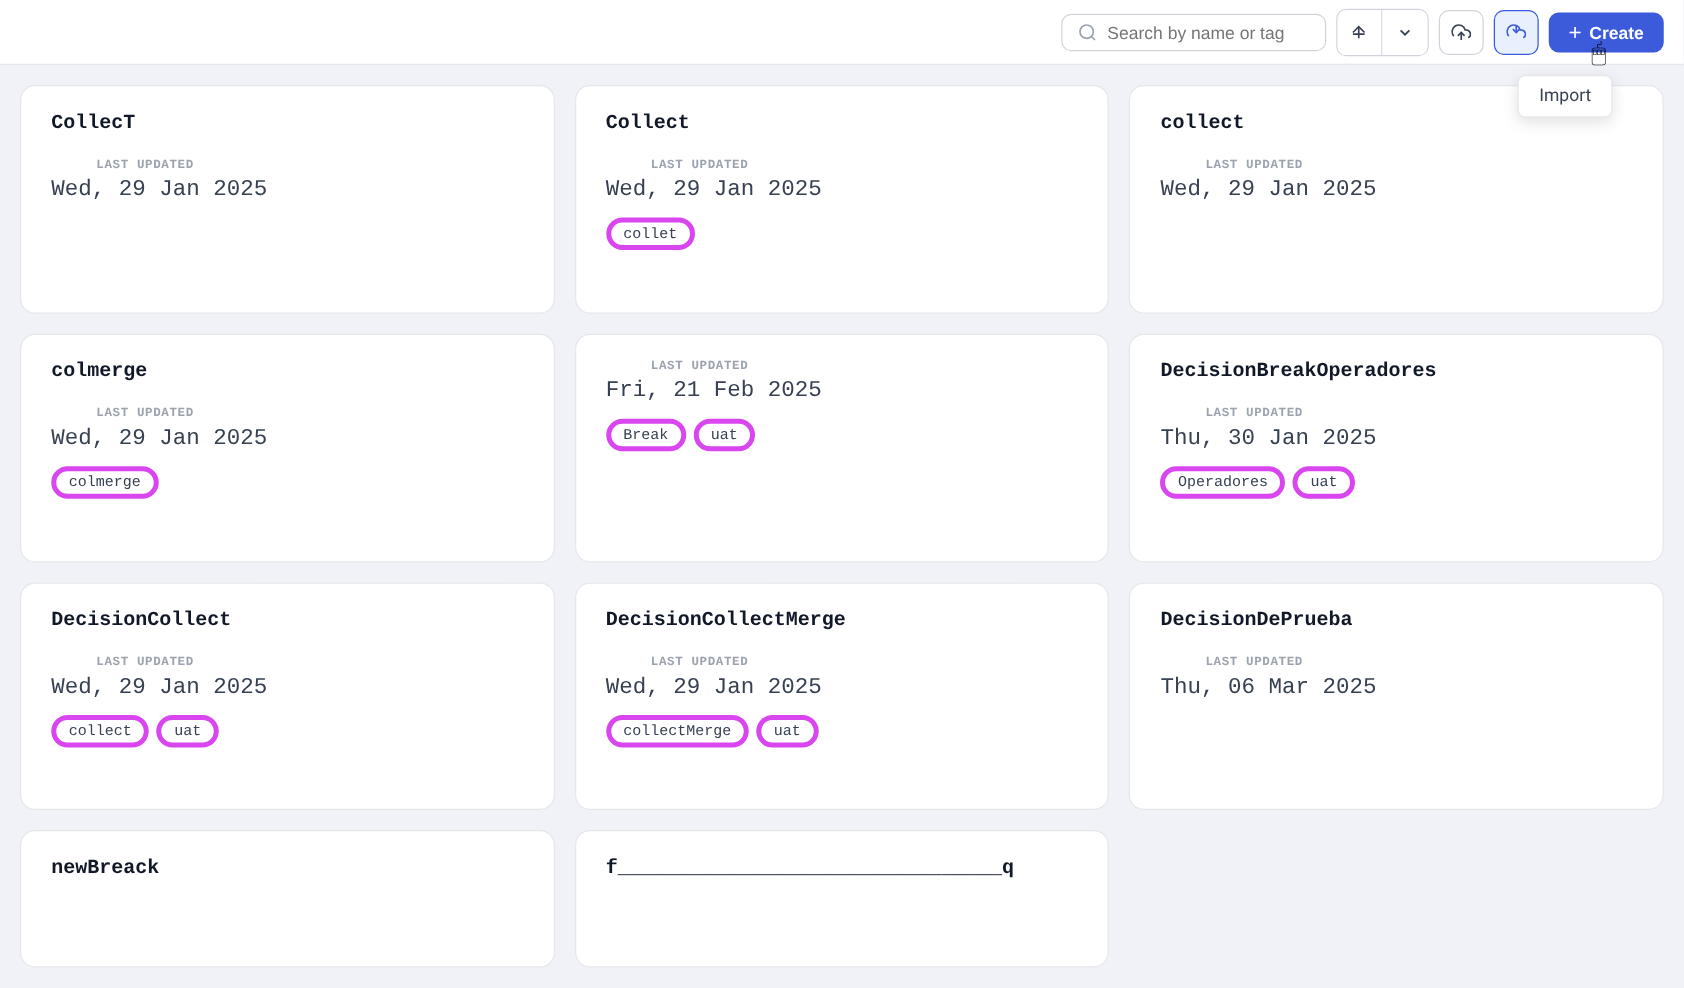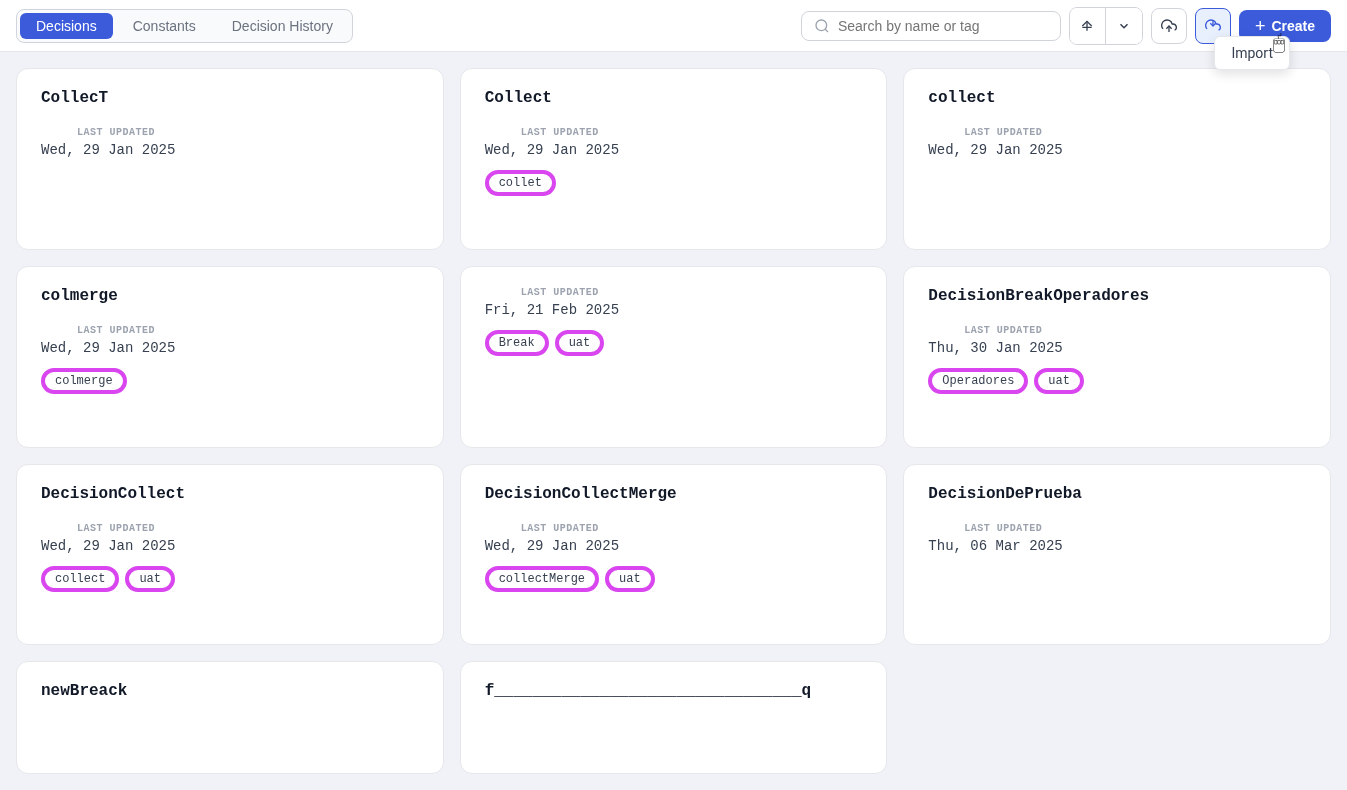--- a/index.html
+++ b/index.html
@@ -51,21 +51,21 @@
     .header-spacer { flex: 1; }
 
     .search-box {
       display: flex;
       align-items: center;
       border: 1px solid #d1d5db;
       border-radius: 8px;
       padding: 6px 12px;
       gap: 8px;
       background: #fff;
-      width: 260px;
+      width: 212px;
     }
 
     .search-icon-svg {
       color: #9ca3af;
       flex-shrink: 0;
     }
 
     .search-input {
       border: none;
       outline: none;
@@ -115,21 +115,21 @@
       border: none;
       border-radius: 8px;
       font-size: 14px;
       font-weight: 600;
       cursor: pointer;
     }
 
     
     .import-tooltip {
       position: absolute;
-      top: 36px;
+      top: 60px;
       right: 57px;
       background: #fff;
       border: 1px solid #e5e7eb;
       border-radius: 6px;
       box-shadow: 0 4px 12px rgba(0,0,0,0.12);
       padding: 8px 16px;
       font-size: 14px;
       color: #374151;
       z-index: 100;
       white-space: nowrap;
@@ -176,21 +176,21 @@
       font-size: 10px;
       font-weight: 600;
       color: #9ca3af;
       letter-spacing: 0.05em;
       text-transform: uppercase;
       margin-bottom: 4px;
       padding-left: 36px;
     }
 
     .card-date {
-      font-size: 14px;
+      font-size: 18px;
       color: #374151;
       margin-bottom: 12px;
     }
 
     .tags {
       display: flex;
       flex-wrap: wrap;
       gap: 6px;
     }
 
@@ -211,25 +211,20 @@
       padding: 20px 24px;
       cursor: pointer;
       overflow: hidden;
     }
   </style>
 </head>
 <body>
 
 <header class="header">
 
-  <nav class="nav-tabs">
-    <button class="nav-tab active">Decisions</button>
-    <button class="nav-tab">Constants</button>
-    <button class="nav-tab">Decision History</button>
-  </nav>
 
   <div class="header-spacer"></div>
 
   <div class="search-box">
     <svg class="search-icon-svg" width="16" height="16" viewBox="0 0 24 24" fill="none" stroke="currentColor" stroke-width="2">
       <circle cx="11" cy="11" r="8"></circle>
         <line x1="21" y1="21" x2="16.65" y2="16.65"></line>
     </svg>
     <input class="search-input" type="text" placeholder="Search by name or tag" style="">
   </div>

